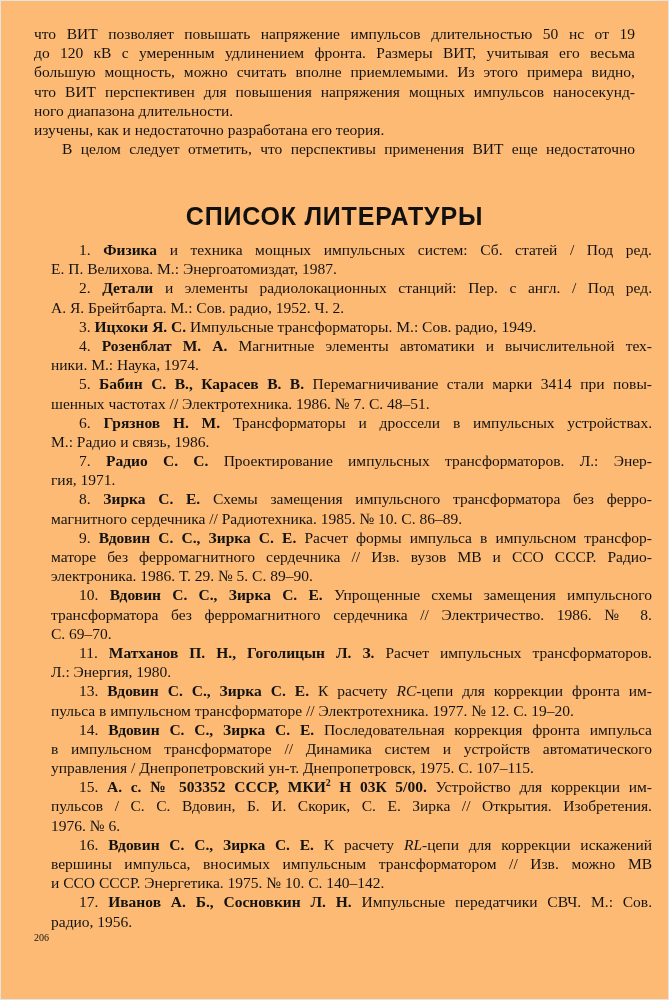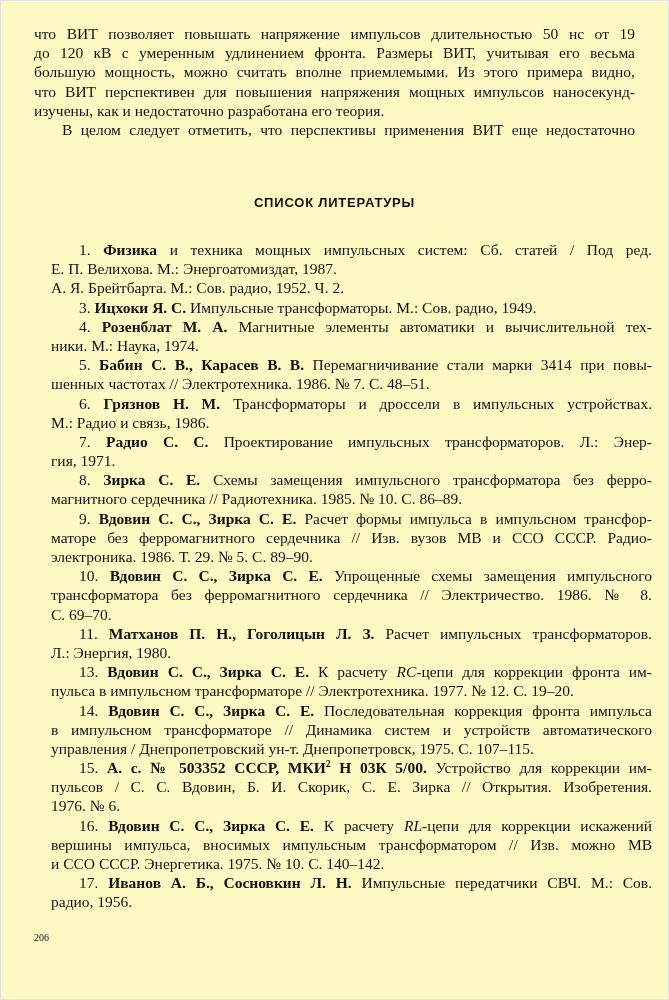--- a/index.html
+++ b/index.html
@@ -1,40 +1,40 @@
 <!DOCTYPE html>
 <html lang="ru"><head>
 <meta charset="utf-8">
 <style>
   html, body { margin: 0; padding: 0; background: #ffffff; }
   .page {
     position: relative;
     width: 669px;
     height: 1000px;
-    background: #fef9c3;
+    background: #fdba74;
     box-shadow: inset 0 0 0 1px #e3e3e3;
     font-family: "Liberation Serif", serif;
     font-size: 15.5px;
     line-height: 19.2px;
     color: #131313;
     overflow: hidden;
   }
   .intro {
     position: absolute;
     top: 24px; left: 34px;
     width: 601px;
   }
   .list-heading {
     position: absolute;
-    top: 193px; left: 34px;
+    top: 207px; left: 34px;
     width: 601px;
     text-align: center;
     font-family: "Liberation Sans", sans-serif;
     font-weight: bold;
-    font-size: 13px;
+    font-size: 25px;
     letter-spacing: 0.8px;
     color: #111;
   }
   .refs {
     position: absolute;
     top: 240px; left: 51px;
     width: 601px;
   }
   .page-footer {
     position: absolute;
@@ -56,33 +56,35 @@
 </head>
 <body>
 
 <div class="page">
   <div class="intro">
       <div>
         <div class="line"><span>что ВИТ позволяет повышать напряжение импульсов длительностью 50 нс от 19</span></div>
         <div class="line"><span>до 120 кВ с умеренным удлинением фронта. Размеры ВИТ, учитывая его весьма</span></div>
         <div class="line"><span>большую мощность, можно считать вполне приемлемыми. Из этого примера видно,</span></div>
         <div class="line"><span>что ВИТ перспективен для повышения напряжения мощных импульсов наносекунд-</span></div>
+        <div class="line end"><span>ного диапазона длительности.</span></div>
       </div>
       <div>
         <div class="line end"><span>изучены, как и недостаточно разработана его теория.</span></div>
         <div class="line ind"><span>В целом следует отметить, что перспективы применения ВИТ еще недостаточно</span></div>
       </div>
     </div>
   <div class="list-heading">СПИСОК ЛИТЕРАТУРЫ</div>
   <div class="refs">
       <div>
         <div class="line ind"><span>1. </span><span class="b">Физика</span><span> и техника мощных импульсных систем: Сб. статей / Под ред.</span></div>
         <div class="line end"><span>Е. П. Велихова. М.: Энергоатомиздат, 1987.</span></div>
       </div>
       <div>
+        <div class="line ind"><span>2. </span><span class="b">Детали</span><span> и элементы радиолокационных станций: Пер. с англ. / Под ред.</span></div>
         <div class="line end"><span>А. Я. Брейтбарта. М.: Сов. радио, 1952. Ч. 2.</span></div>
       </div>
       <div>
         <div class="line ind end"><span>3. </span><span class="b">Ицхоки Я. С.</span><span> Импульсные трансформаторы. М.: Сов. радио, 1949.</span></div>
       </div>
       <div>
         <div class="line ind"><span>4. </span><span class="b">Розенблат М. А.</span><span> Магнитные элементы автоматики и вычислительной тех-</span></div>
         <div class="line end"><span>ники. М.: Наука, 1974.</span></div>
       </div>
       <div>

